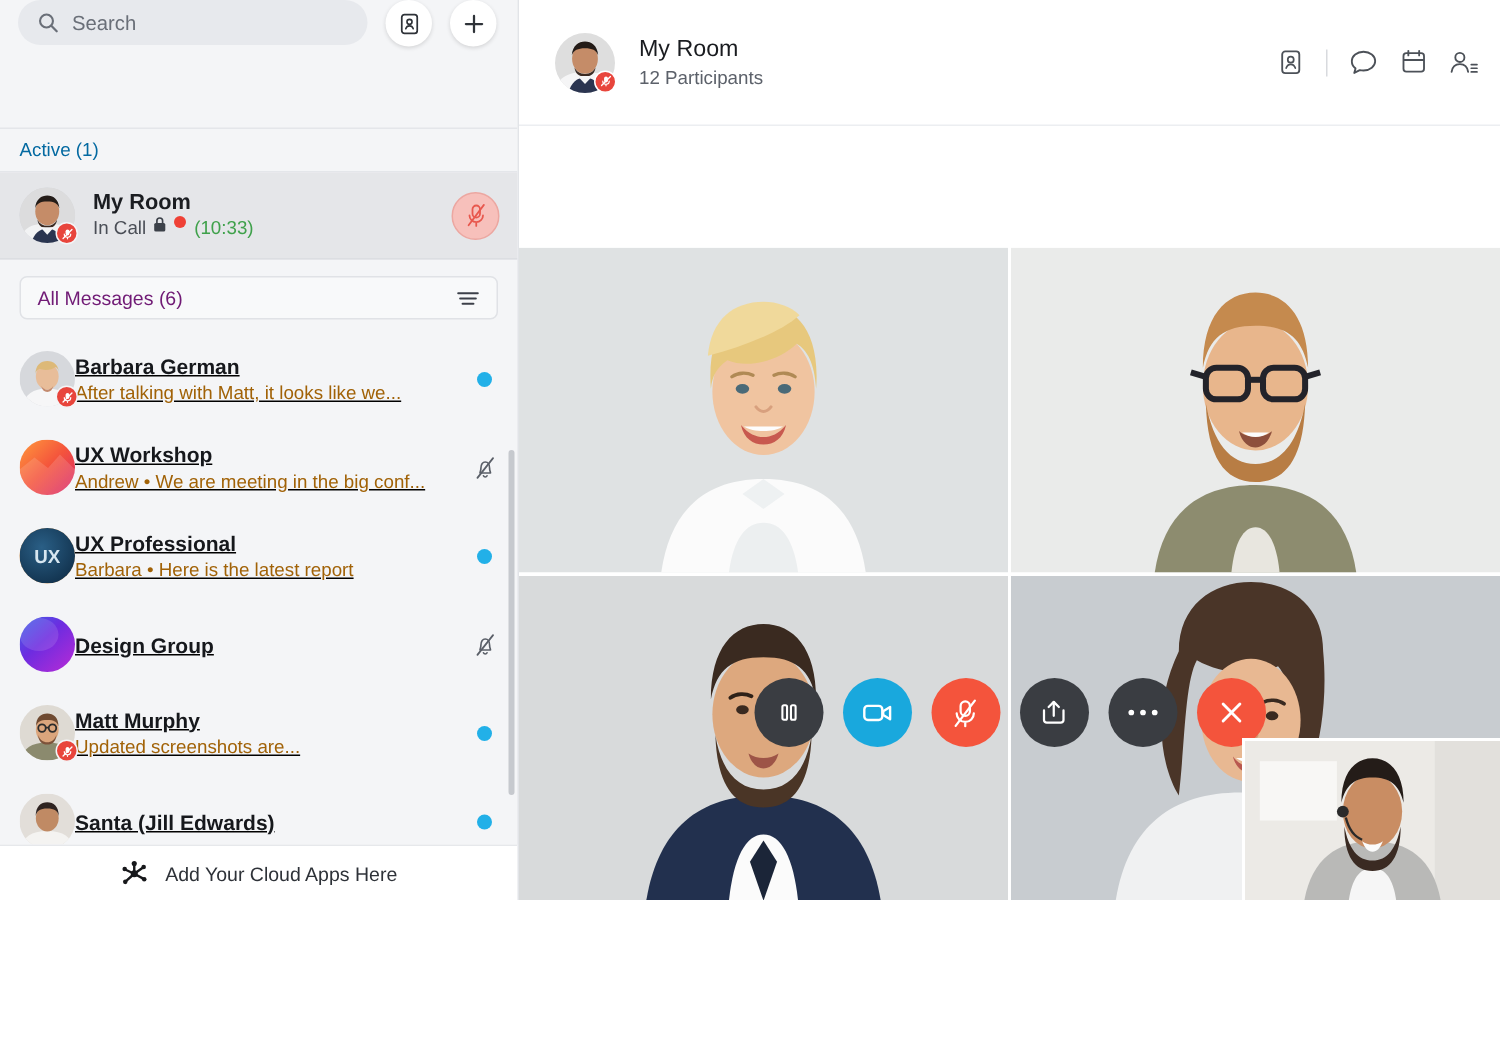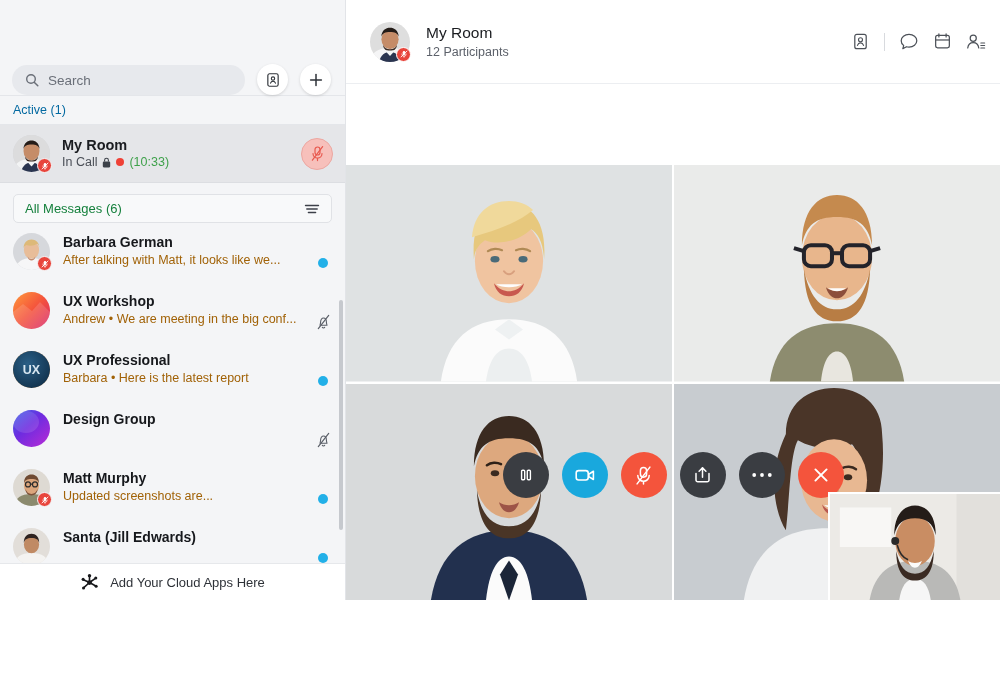--- a/index.html
+++ b/index.html
@@ -13,22 +13,22 @@
 
   
   .sidebar {
     position: absolute; left: 0; top: 0;
     width: 346px; height: 600px;
     background: #f4f5f7;
     border-right: 1px solid #e2e4e8;
     overflow: hidden;
   }
   .search-row {
-    display: flex; align-items: flex-end;
-    height: 96px; padding: 0 14px 0 12px; gap: 12px;
+    display: flex; align-items: flex-start;
+    height: 86px; padding: 0 14px 0 12px; gap: 12px;
     background: #f4f5f7;
     border-bottom: 1px solid #e4e6ea;
   }
   .search-box {
     flex: 1; height: 30px; border-radius: 16px;
     background: #e7e9ed;
     display: flex; align-items: center; gap: 9px;
     padding: 0 13px;
   }
   .search-box .ph { font-size: 13.5px; color: #6a6f78; }
@@ -58,43 +58,43 @@
     background: #d4d6da; overflow: hidden; position: relative;
   }
   .badge-mute {
     position: absolute; right: -2px; bottom: -1px;
     width: 15px; height: 15px; border-radius: 50%;
     background: #e8453c; border: 1.5px solid #f4f5f7;
     display: flex; align-items: center; justify-content: center;
   }
   .ar-meta { flex: 1; min-width: 0; }
   .ar-title { font-size: 14.5px; font-weight: bold; color: #1b1d21; line-height: 17px; }
-  .ar-sub { font-size: 12.5px; color: #4a4e56; line-height: 17px; display: flex; align-items: center; gap: 5px; }
+  .ar-sub { font-size: 12.5px; color: #4a4e56; line-height: 17px; display: flex; gap: 5px; }
   .rec-dot { width: 8px; height: 8px; border-radius: 50%; background: #ef4136; display: inline-block; }
   .timer { color: #3fa14b; }
   .mute-circle {
     width: 32px; height: 32px; border-radius: 50%;
     background: #f7c0bb; border: 1px solid #eca7a1;
     display: flex; align-items: center; justify-content: center;
     flex: 0 0 32px;
   }
 
   .filter-row { padding: 11px 13px 10px 13px; }
   .filter-box {
     height: 29px; border: 1px solid #e0e2e6; border-radius: 5px;
     background: #f8f9fa;
     display: flex; align-items: center; justify-content: space-between;
     padding: 0 11px;
   }
-  .filter-box .lbl { font-size: 13px; color: #15803d; }
+  .filter-box .lbl { font-size: 13px; color: #701a75; }
 
   .msg-list { position: relative; }
   .msg-item {
-    height: 59px; display: flex; 
-    padding: 0 13px 0 13px; gap: 13px;
+    height: 59px; display: flex; align-items: center;
+    padding: 0 13px 0 13px;  text-decoration: underline;
   }
   .m-av { width: 37px; height: 37px; flex: 0 0 37px; border-radius: 50%; position: relative; overflow: visible; }
   .m-av .inner { width: 37px; height: 37px; border-radius: 50%; overflow: hidden; position: relative; display:flex; align-items:center; justify-content:center; }
   .m-meta { flex: 1; min-width: 0; }
   .m-name { font-size: 14px; font-weight: bold; color: #16181c; line-height: 18px; }
   .m-prev {
     font-size: 12.5px; color: #a16207; line-height: 18px;
     white-space: nowrap; overflow: hidden; text-overflow: ellipsis;
   }
   .m-right { width: 18px; display:flex; align-items:center; justify-content:center; flex:0 0 18px; }

